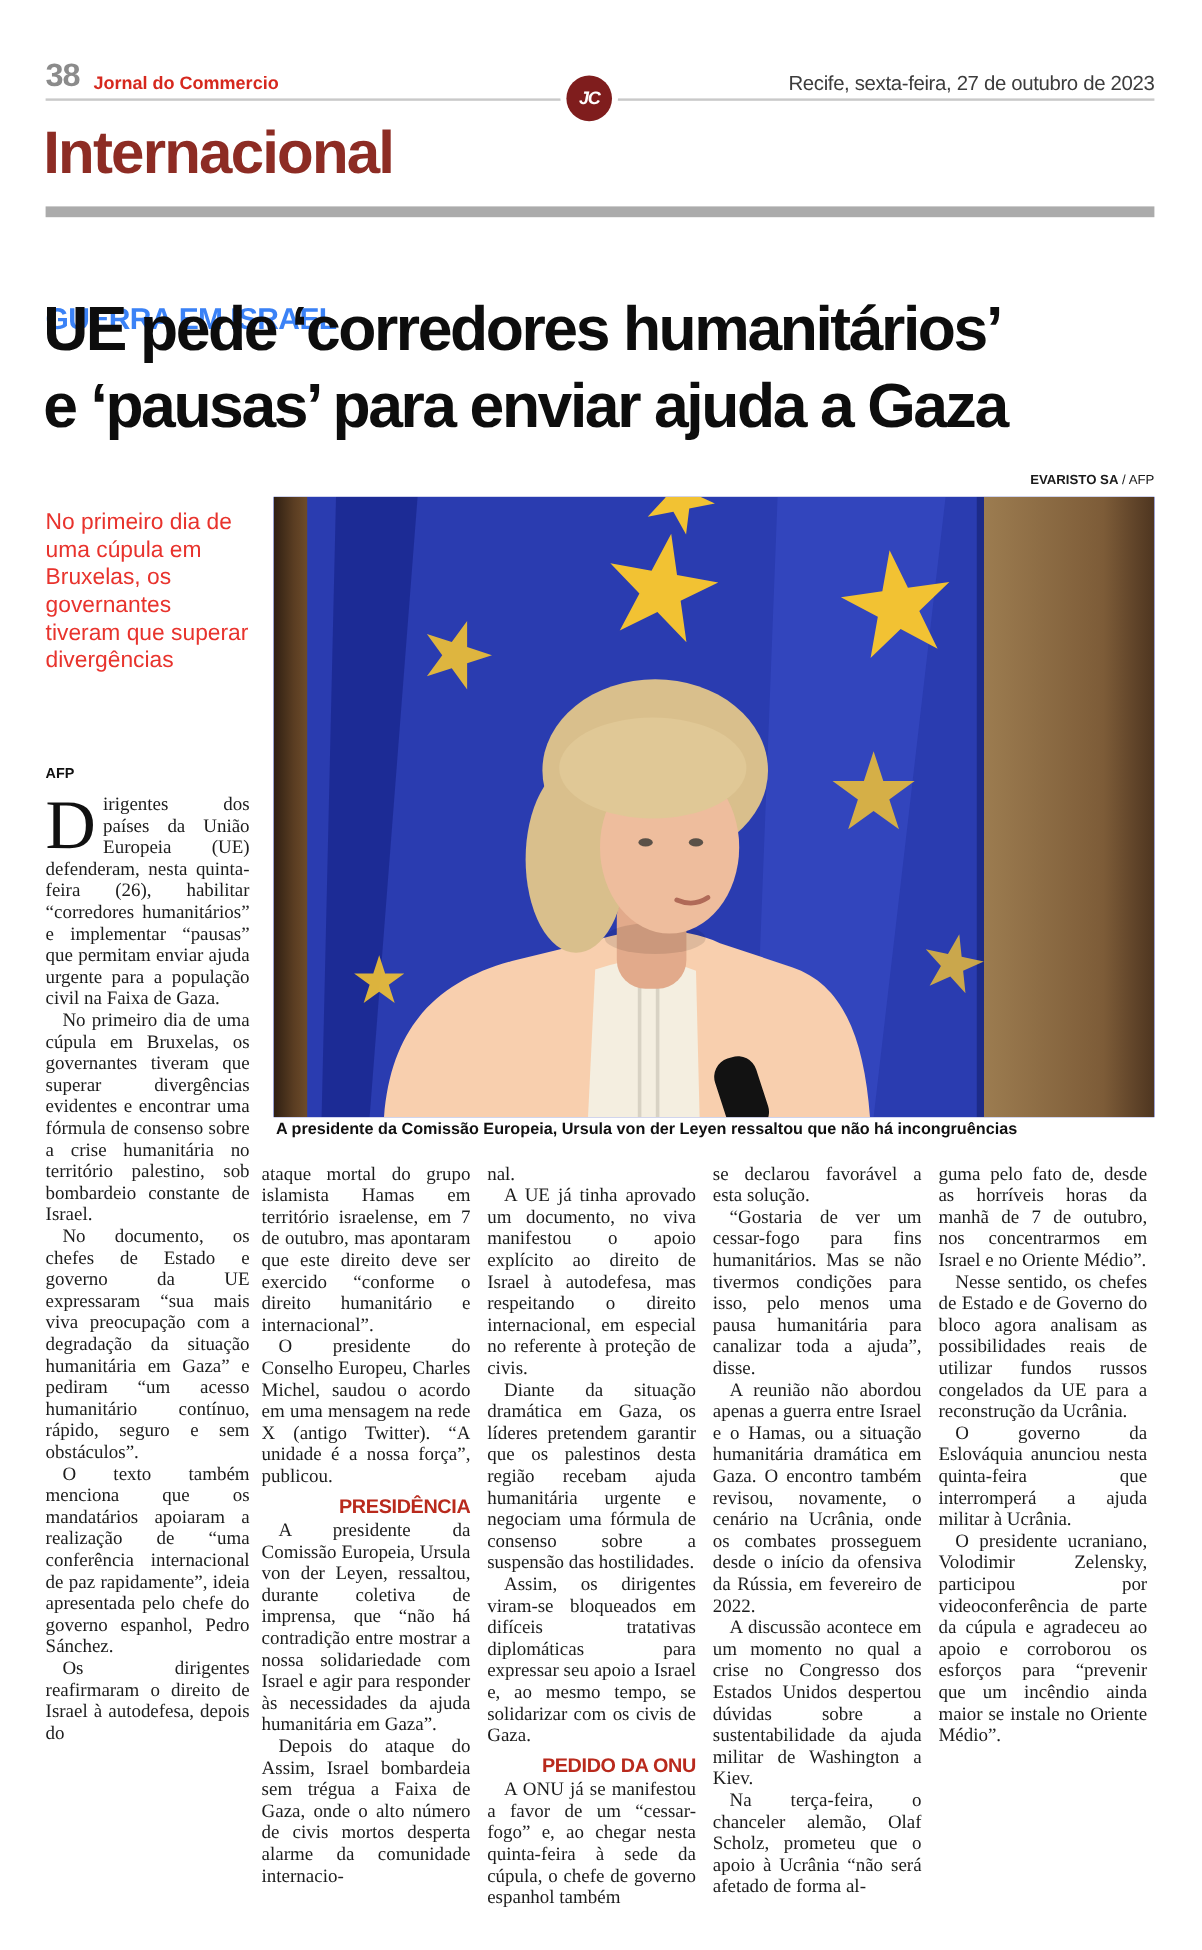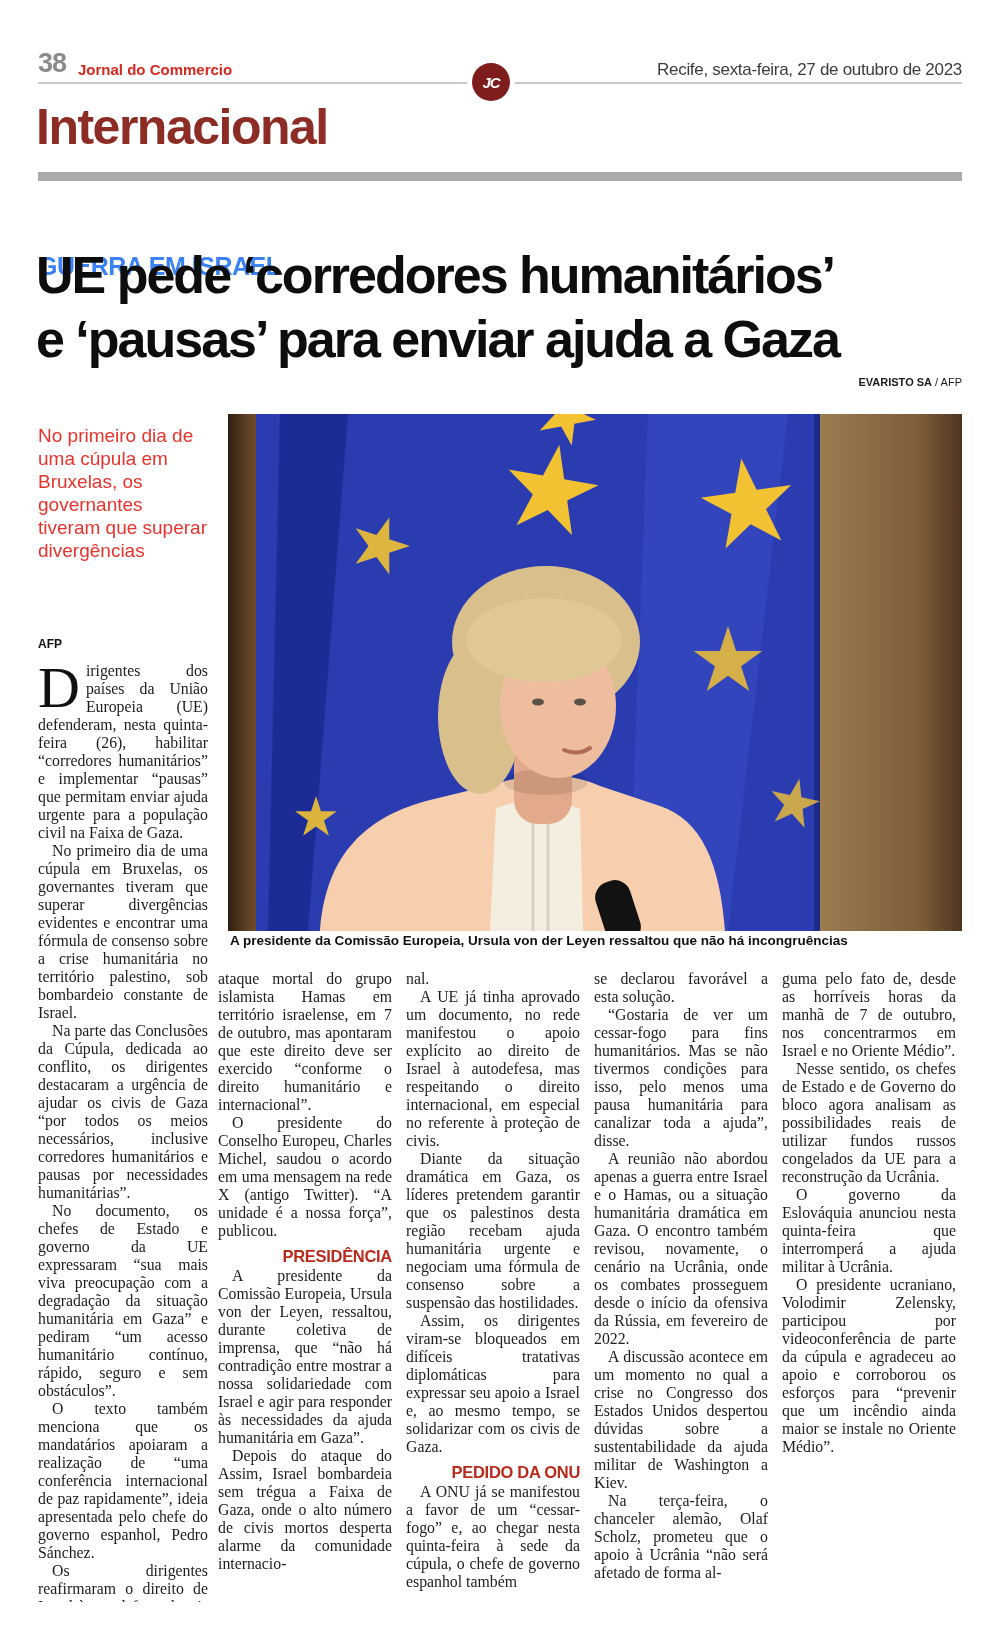--- a/index.html
+++ b/index.html
@@ -16,21 +16,21 @@
   .dateline{position:absolute;right:40px;top:60px;font-size:17px;color:#3c3c3c;letter-spacing:-0.3px;}
 
   
   .section-title{position:absolute;left:36px;top:98px;font-size:50px;font-weight:bold;color:#8d2c24;letter-spacing:-1.5px;}
   .section-bar{position:absolute;left:38px;top:172px;width:924px;height:9px;background:#ababab;}
 
   
   .kicker{position:absolute;left:38px;top:204px;font-size:25px;font-weight:bold;color:#3b82f6;letter-spacing:-0.5px;margin-top:48px;}
   .headline{position:absolute;left:36px;top:243px;width:930px;font-size:52px;line-height:64px;
             font-weight:bold;color:#0d0d0d;letter-spacing:-2px;}
-  .photo-credit{position:absolute;right:40px;top:376px;font-size:11px;color:#1a1a1a;letter-spacing:0;}
+  .photo-credit{position:absolute;right:40px;top:394px;font-size:11px;color:#1a1a1a;letter-spacing:0;}
   .photo-credit b{font-weight:bold;}
 
   
   .lead{position:absolute;left:38px;top:424px;width:170px;font-size:19px;line-height:23px;color:#e8332d;}
   .byline{position:absolute;left:38px;top:637px;font-size:12px;font-weight:bold;color:#111;}
 
   
   .photo{position:absolute;left:228px;top:414px;width:734px;height:517px;overflow:hidden;background:#2a3cb0;}
   .photo svg{display:block;}
   .caption{position:absolute;left:230px;top:933px;width:730px;font-size:13.5px;font-weight:bold;color:#101010;}
@@ -124,36 +124,35 @@
         <path d="M 336 336 Q 350 342 362 334" stroke="#b06a58" stroke-width="4" fill="none" stroke-linecap="round"></path>
         <rect x="372" y="466" width="36" height="64" rx="16" transform="rotate(-18 390 498)" fill="#121212"></rect>
       </g>
     </svg>
   </div>
   <div class="caption">A presidente da Comissão Europeia, Ursula von der Leyen ressaltou que não há incongruências</div>
 
   <div class="col body-serif" id="col1">
       <p class="body-p"><span class="dropcap">D</span>irigentes dos países da União Europeia (UE) defenderam, nesta quinta-feira (26), habilitar “corredores humanitários” e implementar “pausas” que permitam enviar ajuda urgente para a população civil na Faixa de Gaza.</p>
       <p class="body-p indent">No primeiro dia de uma cúpula em Bruxelas, os governantes tiveram que superar divergências evidentes e encontrar uma fórmula de consenso sobre a crise humanitária no território palestino, sob bombardeio constante de Israel.</p>
-      <p class="body-p indent">Na parte das Conclusões da Cúpula, dedicada ao conflito, os dirigentes destacaram a urgência de ajudar os civis de Gaza “por todos os meios necessários, inclusive corredores humanitários e pausas por necessidades humanitárias”.</p>
       <p class="body-p indent">No documento, os chefes de Estado e governo da UE expressaram “sua mais viva preocupação com a degradação da situação humanitária em Gaza” e pediram “um acesso humanitário contínuo, rápido, seguro e sem obstáculos”.</p>
       <p class="body-p indent">O texto também menciona que os mandatários apoiaram a realização de “uma conferência internacional de paz rapidamente”, ideia apresentada pelo chefe do governo espanhol, Pedro Sánchez.</p>
       <p class="body-p indent">Os dirigentes reafirmaram o direito de Israel à autodefesa, depois do</p>
     </div>
   <div class="cols-row">
     <div class="col body-serif">
         <p class="body-p">ataque mortal do grupo islamista Hamas em território israelense, em 7 de outubro, mas apontaram que este direito deve ser exercido “conforme o direito humanitário e internacional”.</p>
         <p class="body-p indent">O presidente do Conselho Europeu, Charles Michel, saudou o acordo em uma mensagem na rede X (antigo Twitter). “A unidade é a nossa força”, publicou.</p>
         <h3 class="col-subhead">PRESIDÊNCIA</h3>
         <p class="body-p indent">A presidente da Comissão Europeia, Ursula von der Leyen, ressaltou, durante coletiva de imprensa, que “não há contradição entre mostrar a nossa solidariedade com Israel e agir para responder às necessidades da ajuda humanitária em Gaza”.</p>
         <p class="body-p indent">Depois do ataque do Assim, Israel bombardeia sem trégua a Faixa de Gaza, onde o alto número de civis mortos desperta alarme da comunidade internacio-</p>
       </div>
     <div class="col body-serif">
         <p class="body-p">nal.</p>
-        <p class="body-p indent">A UE já tinha aprovado um documento, no rede manifestou o apoio explícito ao direito de Israel à autodefesa, mas respeitando o direito internacional, em especial no referente à proteção de civis.</p>
+        <p class="body-p indent">A UE já tinha aprovado um documento, no viva manifestou o apoio explícito ao direito de Israel à autodefesa, mas respeitando o direito internacional, em especial no referente à proteção de civis.</p>
         <p class="body-p indent">Diante da situação dramática em Gaza, os líderes pretendem garantir que os palestinos desta região recebam ajuda humanitária urgente e negociam uma fórmula de consenso sobre a suspensão das hostilidades.</p>
         <p class="body-p indent">Assim, os dirigentes viram-se bloqueados em difíceis tratativas diplomáticas para expressar seu apoio a Israel e, ao mesmo tempo, se solidarizar com os civis de Gaza.</p>
         <h3 class="col-subhead">PEDIDO DA ONU</h3>
         <p class="body-p indent">A ONU já se manifestou a favor de um “cessar-fogo” e, ao chegar nesta quinta-feira à sede da cúpula, o chefe de governo espanhol também</p>
       </div>
     <div class="col body-serif">
         <p class="body-p">se declarou favorável a esta solução.</p>
         <p class="body-p indent">“Gostaria de ver um cessar-fogo para fins humanitários. Mas se não tivermos condições para isso, pelo menos uma pausa humanitária para canalizar toda a ajuda”, disse.</p>
         <p class="body-p indent">A reunião não abordou apenas a guerra entre Israel e o Hamas, ou a situação humanitária dramática em Gaza. O encontro também revisou, novamente, o cenário na Ucrânia, onde os combates prosseguem desde o início da ofensiva da Rússia, em fevereiro de 2022.</p>
         <p class="body-p indent">A discussão acontece em um momento no qual a crise no Congresso dos Estados Unidos despertou dúvidas sobre a sustentabilidade da ajuda militar de Washington a Kiev.</p>

